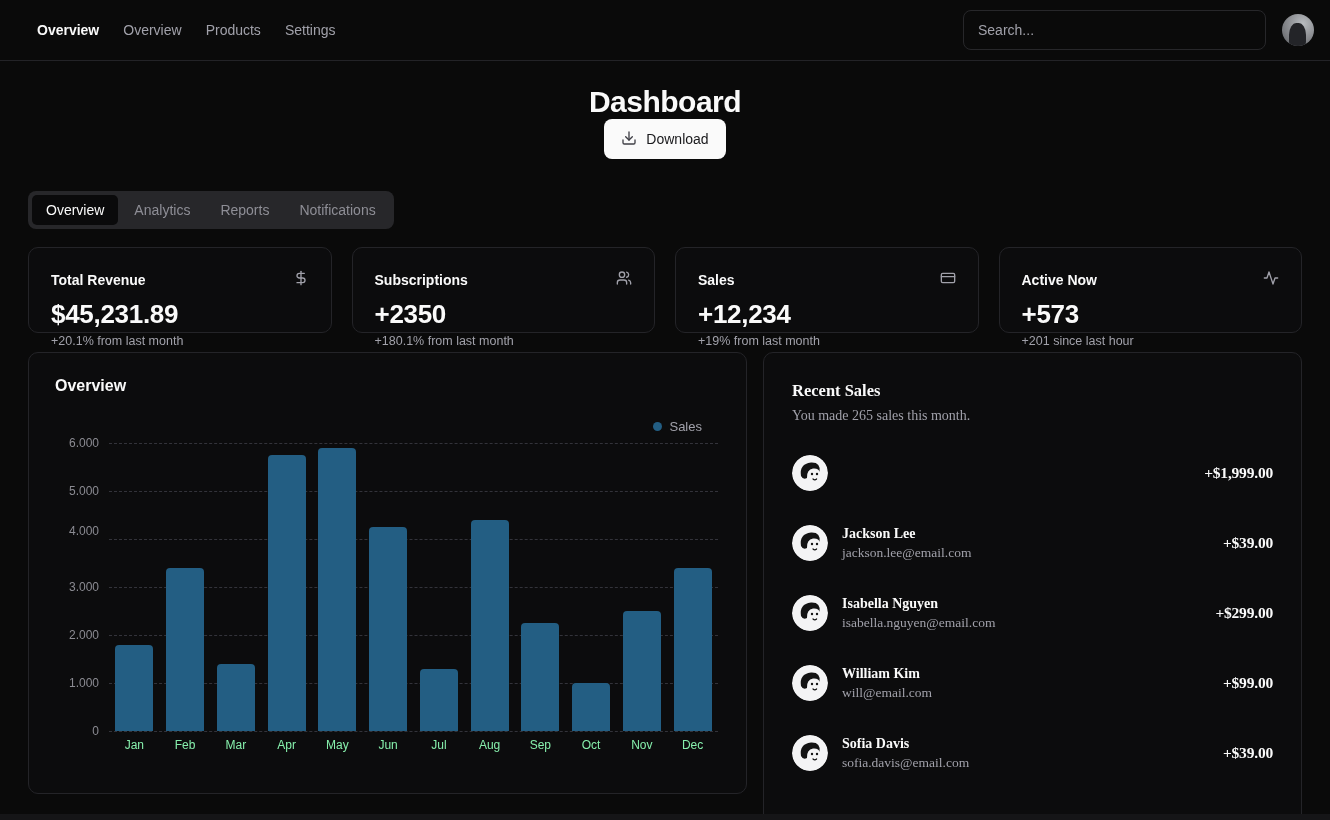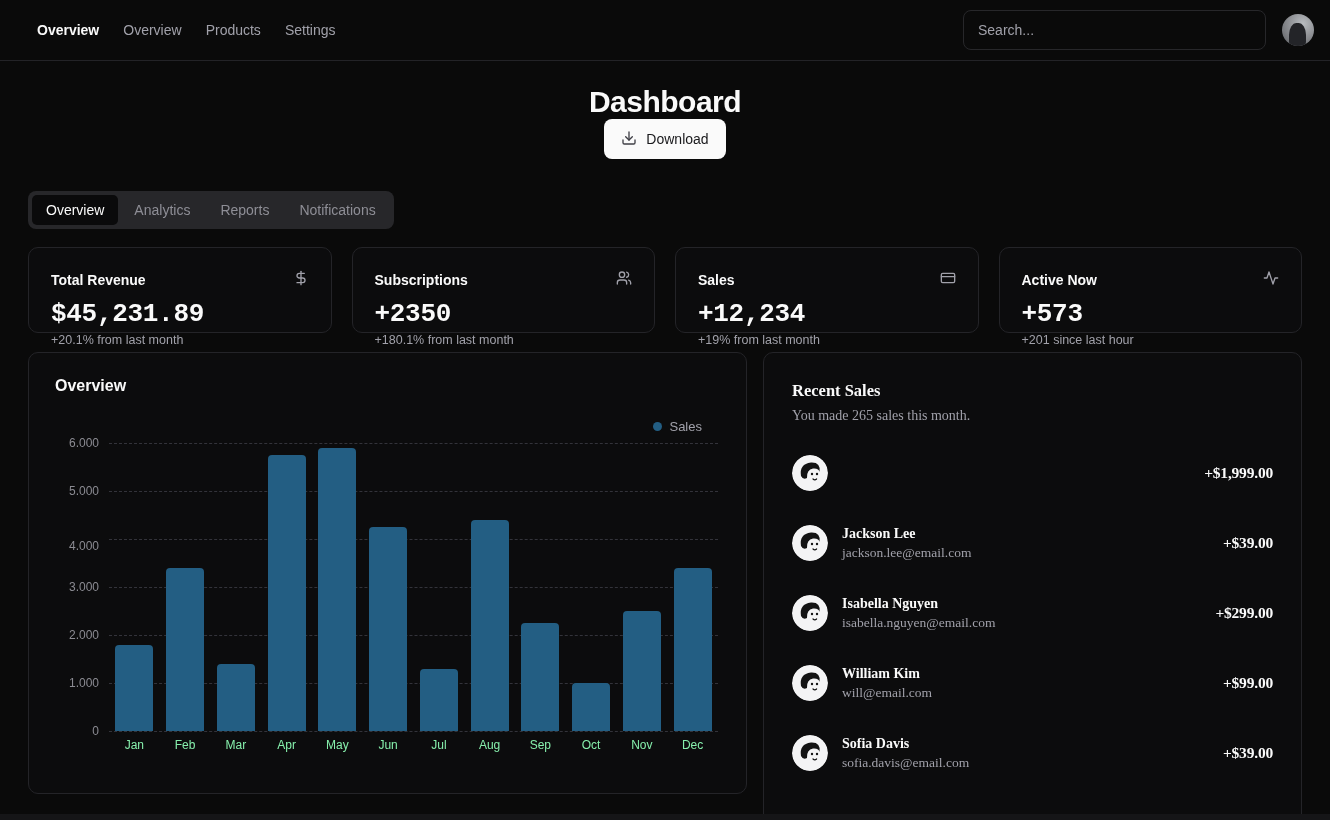--- a/index.html
+++ b/index.html
@@ -39,21 +39,21 @@
   .tab { font-size:14px; font-weight:500; color:#8e8e96; padding:7px 14px; border-radius:5px;
          cursor:pointer; background:transparent; border:none; font-family:inherit; }
   .tab.active { background:#0a0a0b; color:#fafafa; }
   
   .stats-grid { display:grid; grid-template-columns:repeat(4,1fr); gap:20px; margin-top:18px; }
   .card { background:#0c0c0d; border:1px solid #242428; border-radius:10px; }
   .stat-card { padding:22px; height:86px; }
   .stat-head { display:flex; align-items:center; justify-content:space-between; }
   .stat-title { font-size:14px; font-weight:600; }
   .stat-icon svg { width:16px; height:16px; stroke:#a1a1aa; }
-  .stat-value { font-size:26px; font-weight:700; margin-top:9px; letter-spacing:-0.3px;font-family:Liberation Mono, monospace; }
+  .stat-value { font-size:26px; font-weight:700; margin-top:9px; letter-spacing:-0.3px; }
   .stat-change { font-size:12.5px; color:#a1a1aa; margin-top:4px; }
   
   .bottom-row { display:flex; gap:16px; margin-top:19px; }
   .chart-card { flex:0 0 719px; height:442px; padding:24px 20px 20px 24px; }
   .sales-card { flex:1; height:550px; padding:28px;font-family:Liberation Serif, serif; }
   .chart-title { font-size:16px; font-weight:700; margin-left:2px; }
   .legend-row { display:flex; justify-content:flex-end; align-items:center; gap:7px;
                 margin:22px 24px 8px 0; height:18px; }
   .legend-dot { width:9px; height:9px; border-radius:50%; }
   .legend-label { font-size:13px; color:#a1a1aa; }
@@ -173,21 +173,21 @@
       <div class="plot-wrap" id="plot">
           <div class="gridline" style="top: 288px;"></div>
           <span class="ytick" style="top: 288px;">0</span>
           <div class="gridline" style="top: 240px;"></div>
           <span class="ytick" style="top: 240px;">1.000</span>
           <div class="gridline" style="top: 192px;"></div>
           <span class="ytick" style="top: 192px;">2.000</span>
           <div class="gridline" style="top: 144px;"></div>
           <span class="ytick" style="top: 144px;">3.000</span>
           <div class="gridline" style="top: 96px;"></div>
-          <span class="ytick" style="top: 103px;">4.000</span>
+          <span class="ytick" style="top: 88px;">4.000</span>
           <div class="gridline" style="top: 48px;"></div>
           <span class="ytick" style="top: 48px; margin-left: 44px;">5.000</span>
           <div class="gridline" style="top: 0px;"></div>
           <span class="ytick" style="top: 0px;">6.000</span>
           <div class="bars">
             <div class="bar-slot">
               <div class="bar" style="height: 86.4px; background: rgb(35, 94, 131);"></div>
             </div>
             <div class="bar-slot">
               <div class="bar" style="height: 163.2px; background: rgb(35, 94, 131);"></div>

